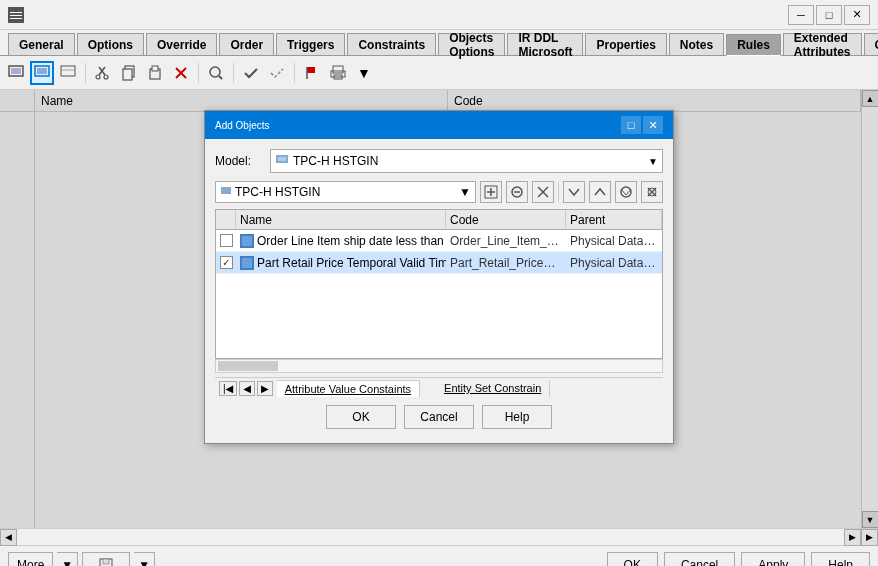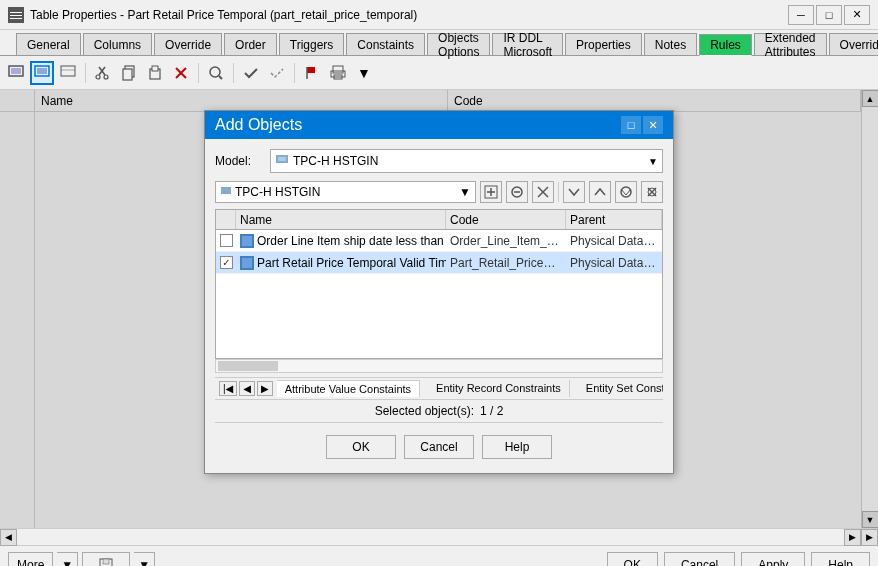--- a/index.html
+++ b/index.html
@@ -19,37 +19,38 @@
     .title-bar-icon { width: 16px; height: 16px; background: #555; display: flex; align-items: center; justify-content: center; color: white; font-size: 9px; }
     .title-bar-controls { display: flex; gap: 2px; }
     .title-bar-btn { width: 26px; height: 20px; border: 1px solid #aaa; background: #f0f0f0; cursor: pointer; display: flex; align-items: center; justify-content: center; font-size: 11px; }
 
     
     .tab-bar {
       background: #f0f0f0;
       height: 26px;
       display: flex;
       align-items: flex-end;
-      padding-left: 16px;
+      padding-left: 8px;
       border-bottom: 1px solid #999;
+      font-weight: bold;
     }
     .tab {
       padding: 3px 10px;
       border: 1px solid #999;
       border-bottom: none;
       background: #e0e0e0;
       cursor: pointer;
       font-size: 12px;
       margin-right: 2px;
       height: 22px;
       display: flex;
       align-items: center;
     }
     .tab.active {
-      background: #22c55e;
+      background: #a3a3a3;
       border-bottom: 1px solid white;
       margin-bottom: -1px;
       z-index: 1;
     }
 
     
     .toolbar {
       background: #f0f0f0;
       height: 34px;
       display: flex;
@@ -178,21 +179,21 @@
     }
     .dialog-title {
       background: #0078d7;
       color: white;
       height: 28px;
       display: flex;
       align-items: center;
       padding: 0 10px;
       justify-content: space-between;
     }
-    .dialog-title-text { font-size: 16px; font-weight: normal; }
+    .dialog-title-text { font-size: 10px; font-weight: normal; }
     .dialog-title-controls { display: flex; gap: 2px; }
     .dialog-title-btn { width: 20px; height: 18px; background: rgba(255,255,255,0.2); border: none; color: white; cursor: pointer; display: flex; align-items: center; justify-content: center; font-size: 11px; }
 
     .dialog-body { padding: 10px; }
 
     .dialog-row { display: flex; align-items: center; margin-bottom: 8px; }
     .dialog-label { width: 55px; font-size: 12px; }
     .dialog-select {
       flex: 1;
       height: 24px;
@@ -292,21 +293,21 @@
     .dialog-tabs {
       display: flex;
       align-items: center;
       border-top: 1px solid #ccc;
       background: #f0f0f0;
       height: 22px;
       overflow: hidden;
     }
     .dialog-tab-nav { display: flex; align-items: center; gap: 2px; padding: 0 4px; }
     .dialog-tab-nav-btn { font-size: 10px; cursor: pointer; padding: 1px 3px; border: 1px solid #aaa; background: #f0f0f0; }
-    .dialog-tab-scroll { display: flex; gap: 8px; flex: 1; overflow: hidden; }
+    .dialog-tab-scroll { display: flex; gap: 16px; flex: 1; overflow: hidden; text-decoration: underline; }
     .dialog-tab-item {
       padding: 2px 8px;
       font-size: 11px;
       border-right: 1px solid #ccc;
       cursor: pointer;
       white-space: nowrap;
     }
     .dialog-tab-item.active { background: white; border-top: 1px solid #ccc; border-bottom: none; }
 
     .selected-info {
@@ -358,36 +359,35 @@
 <div class="title-bar">
   <div class="title-bar-left">
     <div class="title-bar-icon">
       <svg width="16" height="16" viewBox="0 0 16 16">
           <rect x="1" y="1" width="14" height="14" fill="#555"></rect>
           <rect x="2" y="5" width="12" height="1" fill="white"></rect>
           <rect x="2" y="8" width="12" height="1" fill="white"></rect>
           <rect x="2" y="11" width="12" height="1" fill="white"></rect>
         </svg>
     </div>
-    <span>Table Properties - Part Retail Price Temporal (part_retail_price_temporal)</span>
   </div>
   <div class="title-bar-controls">
     <button class="title-bar-btn">─</button>
     <button class="title-bar-btn">□</button>
     <button class="title-bar-btn">✕</button>
   </div>
 </div>
 
 <div class="tab-bar">
   <div class="tab">General</div>
-  <div class="tab">Columns</div>
+  <div class="tab">Options</div>
   <div class="tab">Override</div>
   <div class="tab">Order</div>
   <div class="tab">Triggers</div>
-  <div class="tab">Constaints</div>
+  <div class="tab">Constraints</div>
   <div class="tab">Objects Options</div>
   <div class="tab">IR DDL Microsoft</div>
   <div class="tab">Properties</div>
   <div class="tab">Notes</div>
   <div class="tab active">Rules</div>
   <div class="tab">Extended Attributes</div>
   <div class="tab">Override</div>
 </div>
 
 <div class="toolbar">
@@ -610,29 +610,24 @@
         </div>
 
         <div class="dialog-tabs">
           <div class="dialog-tab-nav">
             <button class="dialog-tab-nav-btn">|◀</button>
             <button class="dialog-tab-nav-btn">◀</button>
             <button class="dialog-tab-nav-btn">▶</button>
           </div>
           <div class="dialog-tab-scroll">
             <div class="dialog-tab-item active">Attribute Value Constaints</div>
-            <div class="dialog-tab-item">Entity Record Constraints</div>
             <div class="dialog-tab-item">Entity Set Constrain</div>
           </div>
         </div>
 
-        <div class="selected-info">
-          <span>Selected object(s):</span>
-          <span>1 / 2</span>
-        </div>
 
         <div class="dialog-footer">
           <button class="dialog-btn">OK</button>
           <button class="dialog-btn">Cancel</button>
           <button class="dialog-btn">Help</button>
         </div>
       </div>
     </div>
   </div>
 </div>

